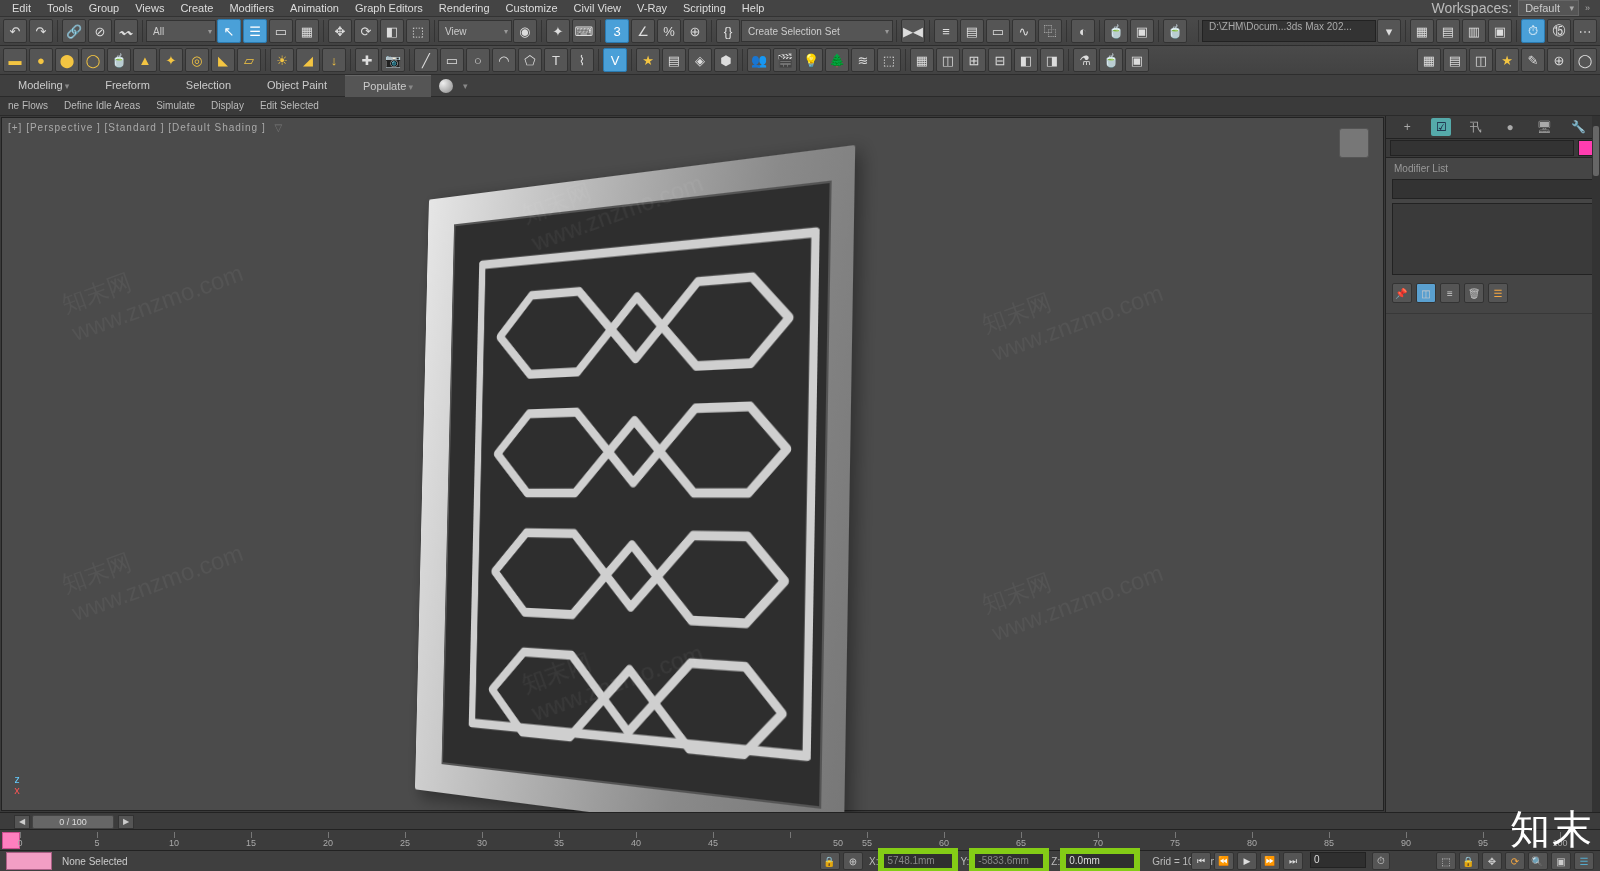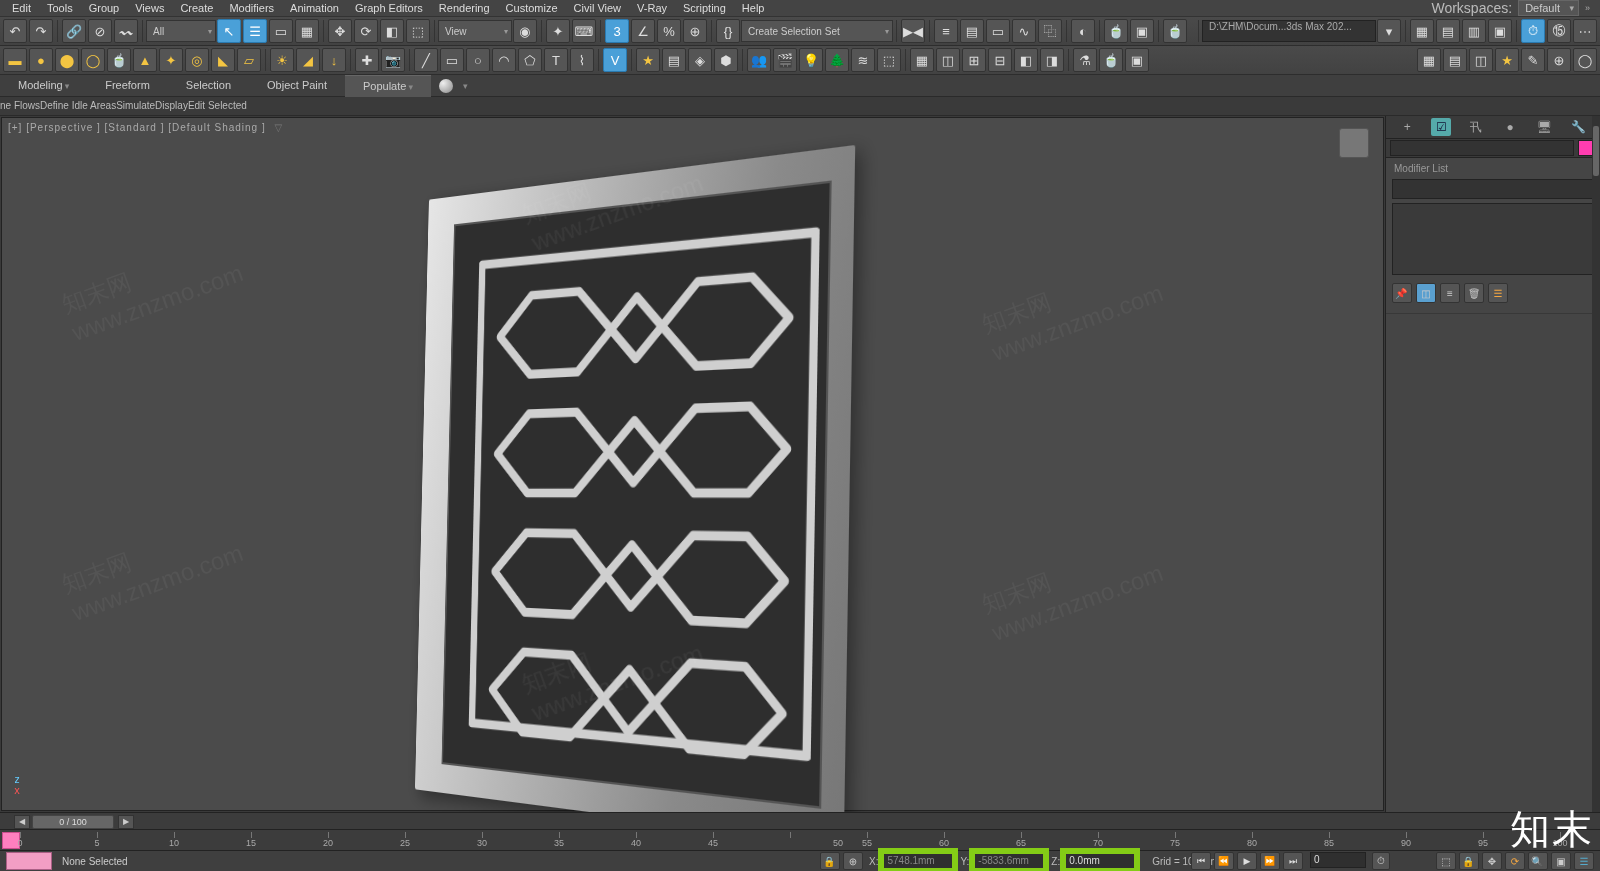--- a/index.html
+++ b/index.html
@@ -20,21 +20,21 @@
   .combo::after{content:"▾";position:absolute;right:3px;font-size:8px;color:#999}
   .path-field{background:#333;border:1px solid #222;height:20px;padding:0 6px;font-size:10px;color:#aaa;width:160px;overflow:hidden;white-space:nowrap;text-overflow:ellipsis}
   
   .ribbon{height:21px;background:#3f3f3f;border-bottom:1px solid #2a2a2a;display:flex;align-items:center}
   .rtab{padding:0 18px;height:21px;line-height:21px;font-size:11px;color:#ccc;position:relative}
   .rtab.active{background:#555;border-top:1px solid #666}
   .rchev{font-size:9px;margin-left:2px;color:#888}
   .rcircle{width:14px;height:14px;border-radius:50%;background:radial-gradient(circle at 30% 30%,#eee,#888);margin:0 8px}
   
   .subrib{height:18px;background:#3a3a3a;border-bottom:1px solid #2a2a2a;display:flex;align-items:center;font-size:10px}
-  .sritem{padding:0 0;height:18px;line-height:18px;color:#bbb}
+  .sritem{padding:0 8px;height:18px;line-height:18px;color:#bbb}
   
   .central{display:flex;height:calc(871px - 16px - 28px - 28px - 21px - 18px - 16px - 20px - 10px - 18px);}
   .viewport{flex:1;background:#4b4b4b;position:relative;border:1px solid #222;margin:1px}
   .vp-label{position:absolute;top:4px;left:6px;font-size:10px;color:#aaa}
   .vp-label .brk{letter-spacing:1px}
   .vp-filter{font-size:10px;color:#777;margin-left:6px}
   .vp-cube{position:absolute;top:10px;right:14px;width:28px;height:28px;background:#777;border-radius:3px;border:1px solid #555}
   .axis{position:absolute;left:12px;bottom:14px;font-size:10px;font-family:monospace}
   .axis .az{color:#6cf}
   .axis .ax{color:#f55}

